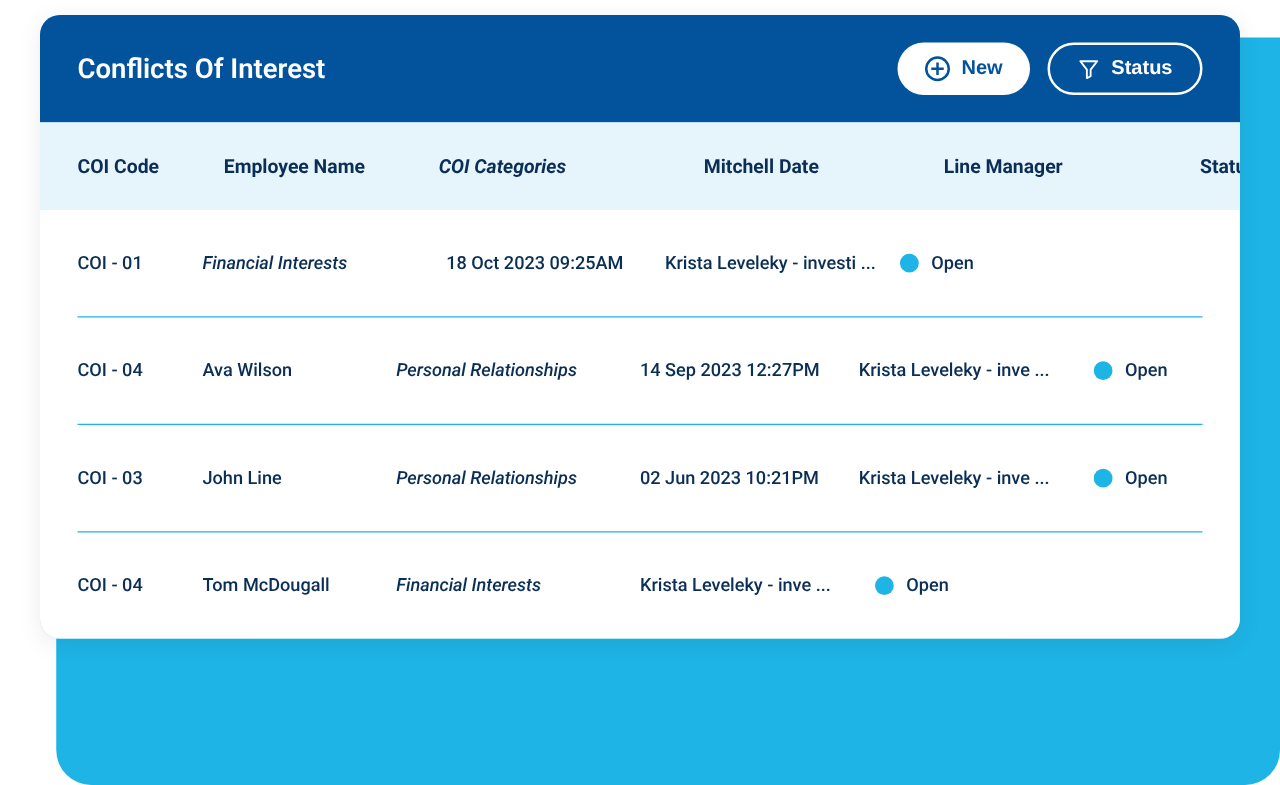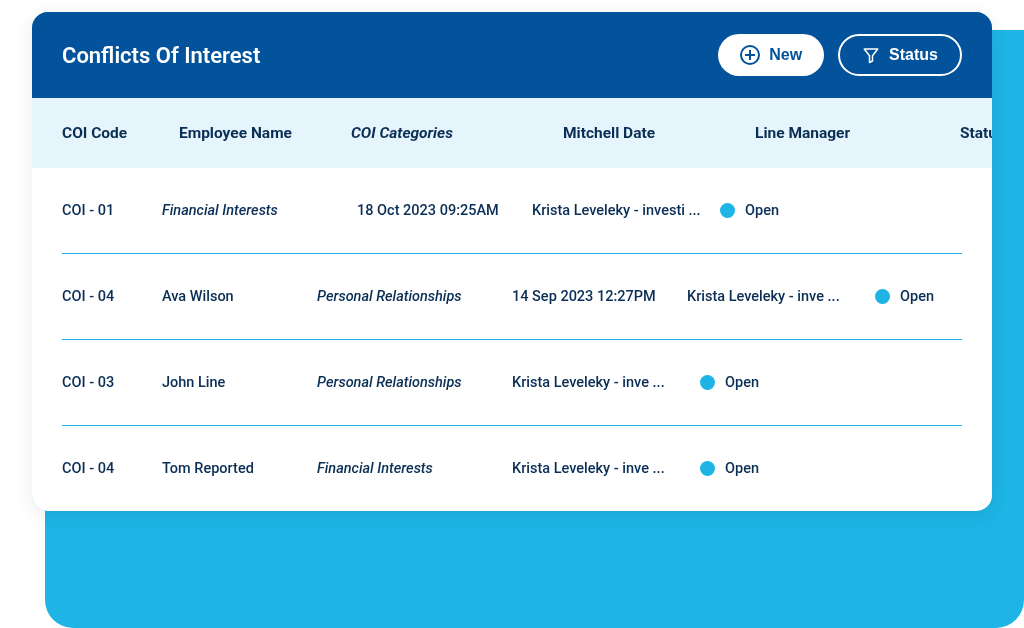--- a/index.html
+++ b/index.html
@@ -223,30 +223,31 @@
           <div class="td col-status status-cell">
             <span class="status-dot"></span>
             <span>Open</span>
           </div>
         </div>
 
         <div class="row">
           <div class="td col-code">COI - 03</div>
           <div class="td col-name">John Line</div>
           <div class="td col-cat">Personal Relationships</div>
+          <div class="td col-date">02 Jun 2023 10:21PM</div>
           <div class="td col-mgr">Krista Leveleky - inve ...</div>
           <div class="td col-status status-cell">
             <span class="status-dot"></span>
             <span>Open</span>
           </div>
         </div>
 
         <div class="row">
           <div class="td col-code">COI - 04</div>
-          <div class="td col-name">Tom Reported</div>
+          <div class="td col-name">Tom McDougall</div>
           <div class="td col-cat">Financial Interests</div>
           <div class="td col-mgr">Krista Leveleky - inve ...</div>
           <div class="td col-status status-cell">
             <span class="status-dot"></span>
             <span>Open</span>
           </div>
         </div>
 
       </div>
     </div>

